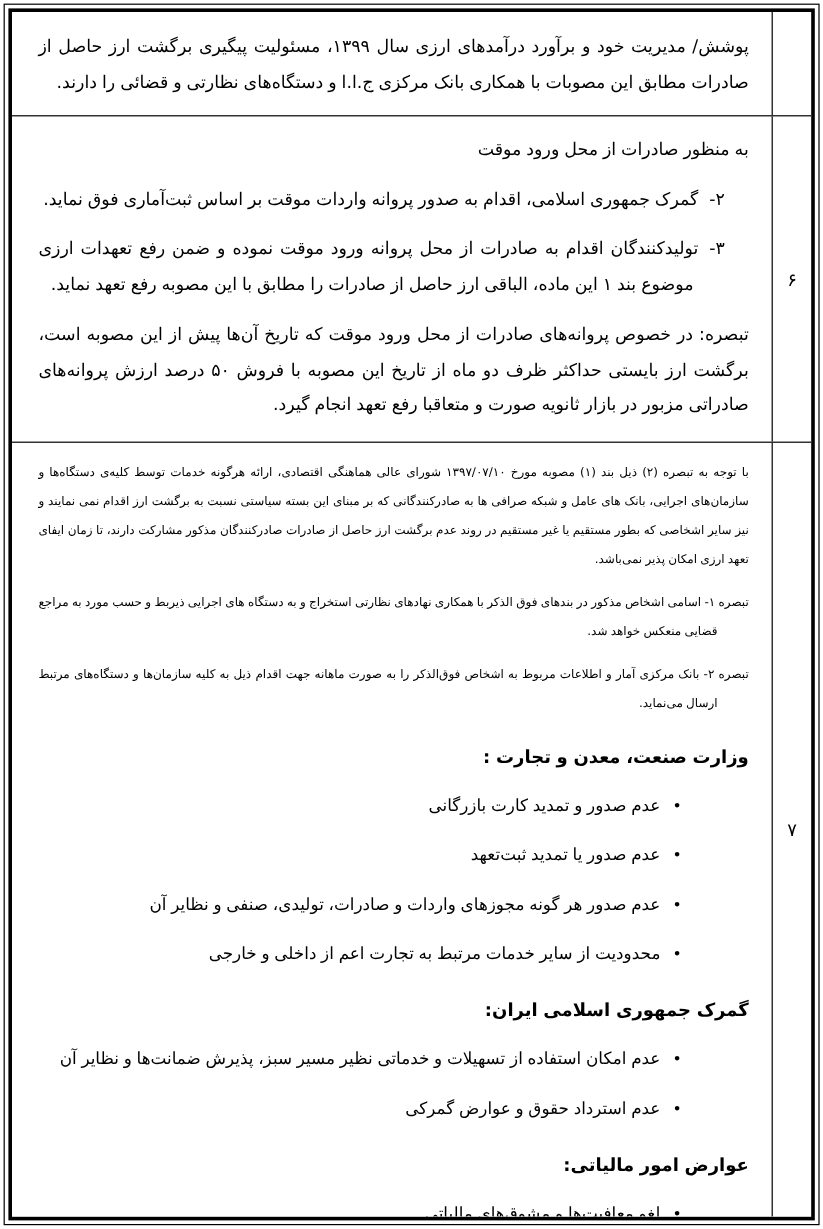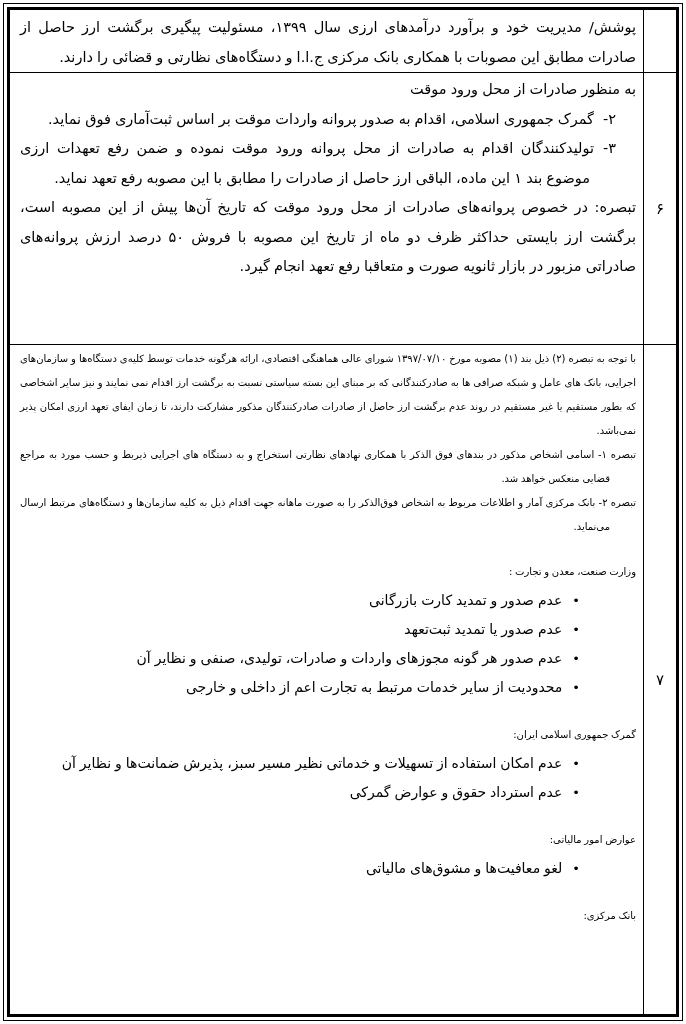--- a/index.html
+++ b/index.html
@@ -47,21 +47,21 @@
     align-items: center;
     justify-content: center;
     font-size: 15px;
   }
   .cell {
     flex: 1;
     padding: 2px 7px 0 10px;
     overflow: hidden;
     word-spacing: -0.5px;
   }
-  p { margin: 0; }
+  p { margin: 12px; }
   .para {
     font-size: 14.5px;
     line-height: 30px;
     text-align: justify;
   }
   .intro {
     font-size: 14.5px;
     line-height: 29.5px;
   }
   .item {
@@ -81,22 +81,22 @@
   .para3 {
     font-size: 10px;
     line-height: 24px;
     text-align: justify;
   }
   .hang {
     padding-right: 26px;
     text-indent: -26px;
   }
   .heading {
-    font-size: 10px;
-    font-weight: normal;
+    font-size: 15px;
+    font-weight: bold;
     line-height: 29px;
     margin-top: 18px;
   }
   .bullet {
     font-size: 14px;
     line-height: 29px;
     padding-right: 56px;
     text-align: justify;
   }
   .dot {

